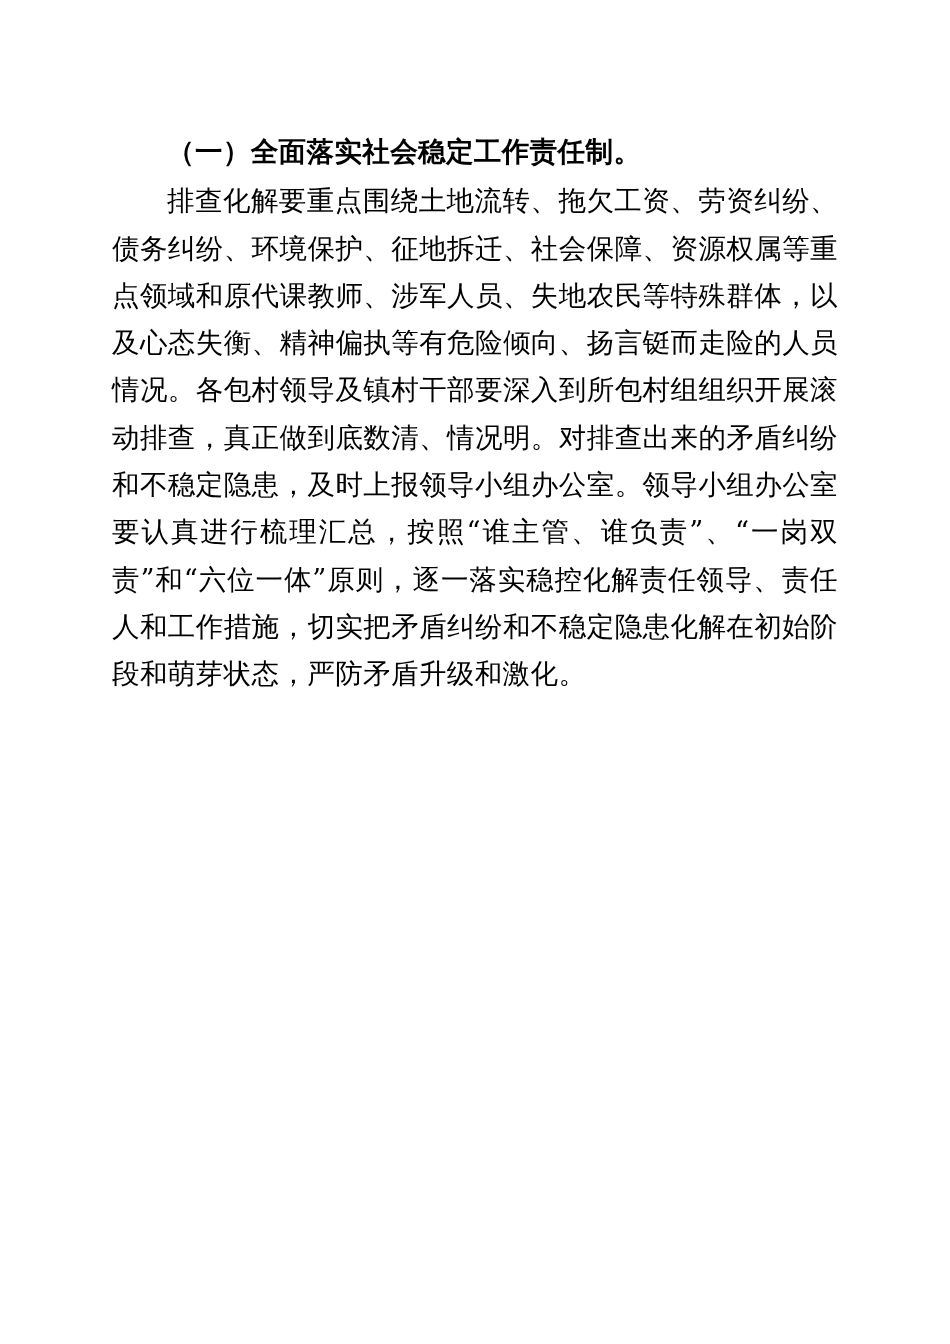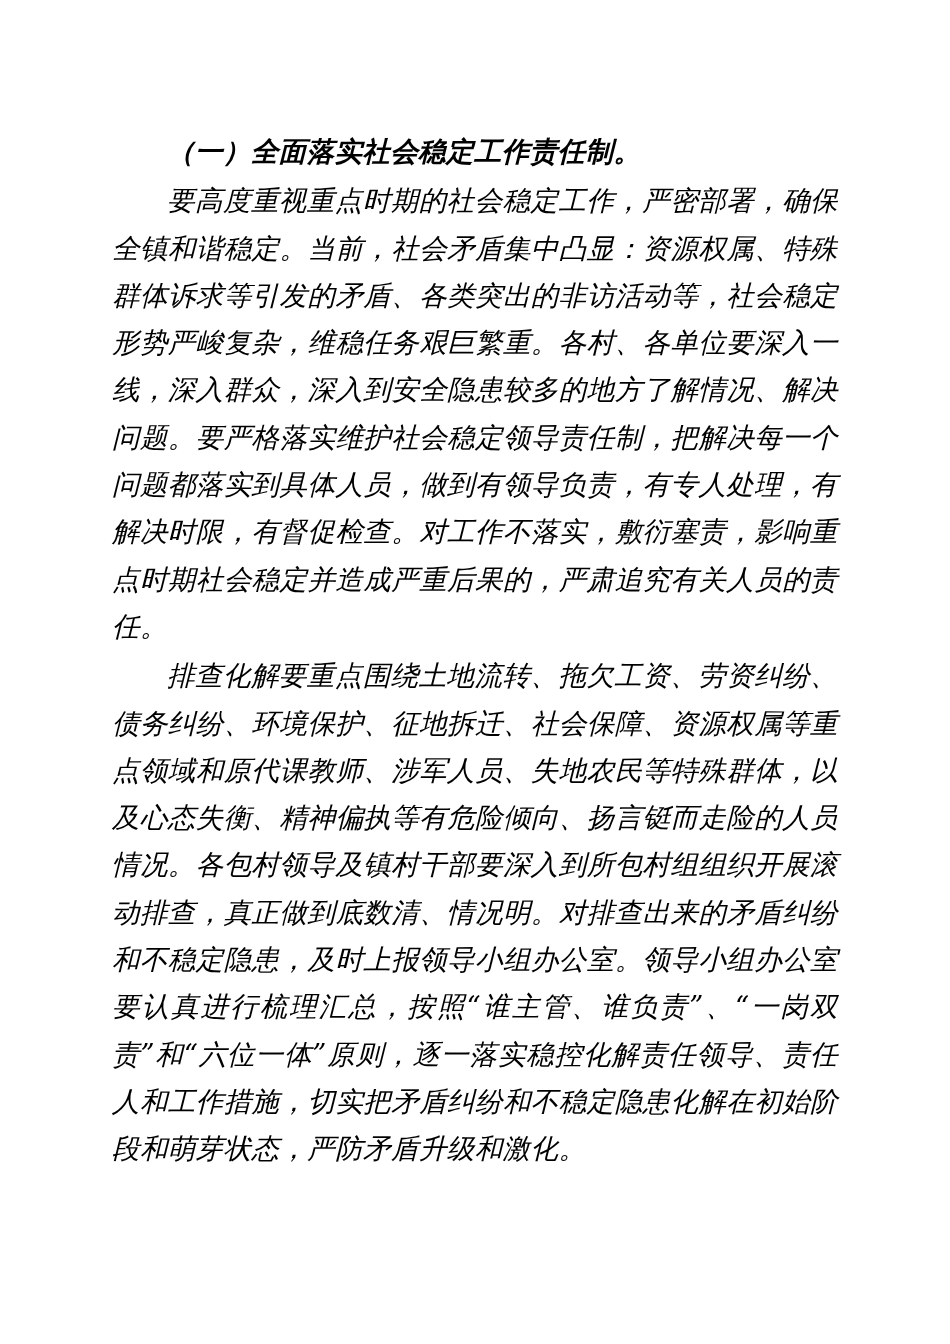--- a/index.html
+++ b/index.html
@@ -20,21 +20,20 @@
     height: 1344px;
     padding: 128px 112px 60px 112px;
     background: #ffffff;
   }
   .doc-body {
     font-size: 27.5px;
     line-height: 1.72;
     text-align: justify;
     text-justify: inter-ideograph;
     letter-spacing: 0.4px;
-    font-style: italic;
   }
   .para {
     margin: 0 0 2px 0;
     text-indent: 2em;
   }
   .heading-para {
     margin: 0 0 2px 0;
     text-indent: 2em;
     font-weight: 700;
   }
@@ -43,20 +42,19 @@
   }
 </style>
 </head>
 <body>
 
 <div class="page">
   <div class="doc-body">
 
     <p class="heading-para">（一）全面落实社会稳定工作责任制。</p>
 
-    <p class="para">要高度重视重点时期的社会稳定工作，严密部署，确保全镇和谐稳定。当前，社会矛盾集中凸显：资源权属、特殊群体诉求等引发的矛盾、各类突出的非访活动等，社会稳定形势严峻复杂，维稳任务艰巨繁重。各村、各单位要深入一线，深入群众，深入到安全隐患较多的地方了解情况、解决问题。要严格落实维护社会稳定领导责任制，把解决每一个问题都落实到具体人员，做到有领导负责，有专人处理，有解决时限，有督促检查。对工作不落实，敷衍塞责，影响重点时期社会稳定并造成严重后果的，严肃追究有关人员的责任。</p>
 
 
     <p class="para">排查化解要重点围绕土地流转、拖欠工资、劳资纠纷、债务纠纷、环境保护、征地拆迁、社会保障、资源权属等重点领域和原代课教师、涉军人员、失地农民等特殊群体，以及心态失衡、精神偏执等有危险倾向、扬言铤而走险的人员情况。各包村领导及镇村干部要深入到所包村组组织开展滚动排查，真正做到底数清、情况明。对排查出来的矛盾纠纷和不稳定隐患，及时上报领导小组办公室。领导小组办公室要认真进行梳理汇总，按照“谁主管、谁负责”、“一岗双责”和“六位一体”原则，逐一落实稳控化解责任领导、责任人和工作措施，切实把矛盾纠纷和不稳定隐患化解在初始阶段和萌芽状态，严防矛盾升级和激化。</p>
 
 
   </div>
 </div>
 
 </body></html>

